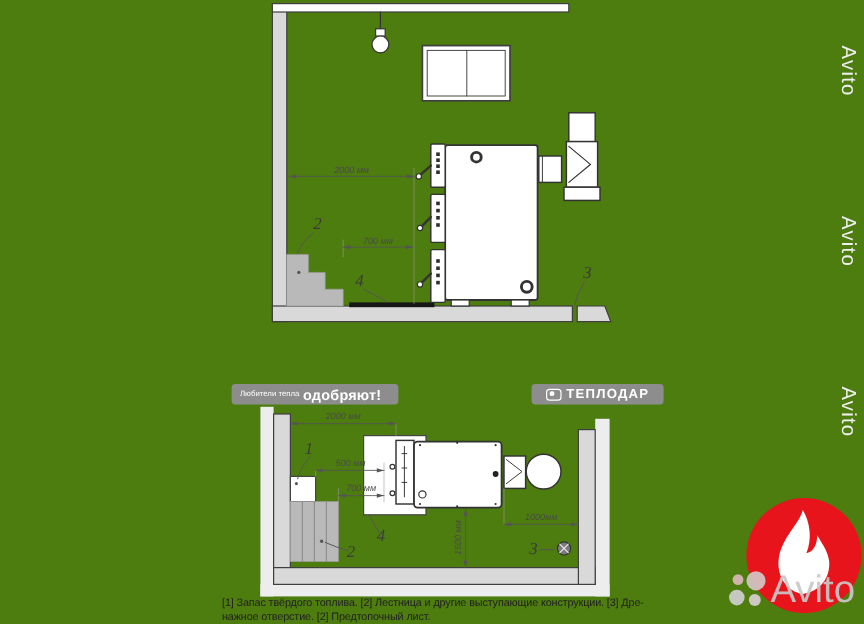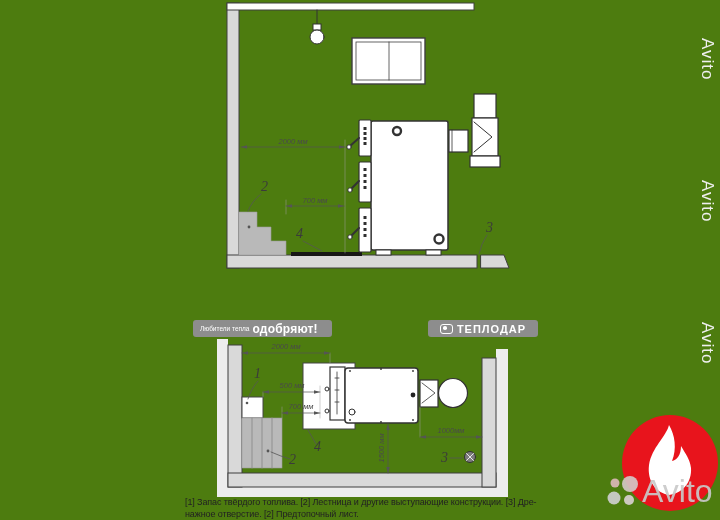--- a/index.html
+++ b/index.html
@@ -4,21 +4,21 @@
 <style>
   html,body{margin:0;padding:0;background:#fff;}
   .stage{position:relative;width:720px;height:520px;background:#4d7c0f;overflow:hidden;
          font-family:"Liberation Sans",sans-serif;}
   svg.drawing{position:absolute;left:0;top:0;}
   .dim{font:italic 7.5px "Liberation Sans",sans-serif;fill:#4a4a4a;}
   .lbl{font:italic 14px "Liberation Serif",serif;fill:#3b3b3b;}
   .banner-pill{position:absolute;background:#8d8d8d;border-radius:3px;height:17px;top:320px;
                display:flex;align-items:center;color:#fff;}
   .pill-left{left:193px;width:132px;padding-left:7px;}
-  .pill-right{left:428px;width:110px;justify-content:center;gap:4px;}
+  .pill-right{left:443px;width:110px;justify-content:center;gap:4px;}
   .tag-small{font-size:6.5px;margin-right:3px;white-space:nowrap;}
   .tag-big{font-size:12px;font-weight:bold;letter-spacing:.2px;white-space:nowrap;}
   .brand{font-size:11px;font-weight:bold;letter-spacing:1px;white-space:nowrap;}
   .brand-icon{width:11px;height:8px;border:1.5px solid #fff;border-radius:3px;position:relative;
               display:inline-block;flex:0 0 auto;}
   .brand-icon::after{content:"";position:absolute;left:2.5px;top:1.5px;width:3.5px;height:3.5px;
               background:#fff;border-radius:50%;}
   .caption{position:absolute;left:185px;top:497px;width:362px;font-size:9px;line-height:11.5px;
            color:#222;letter-spacing:-0.1px;}
   .badge{position:absolute;left:622px;top:415px;width:96px;height:96px;border-radius:50%;

